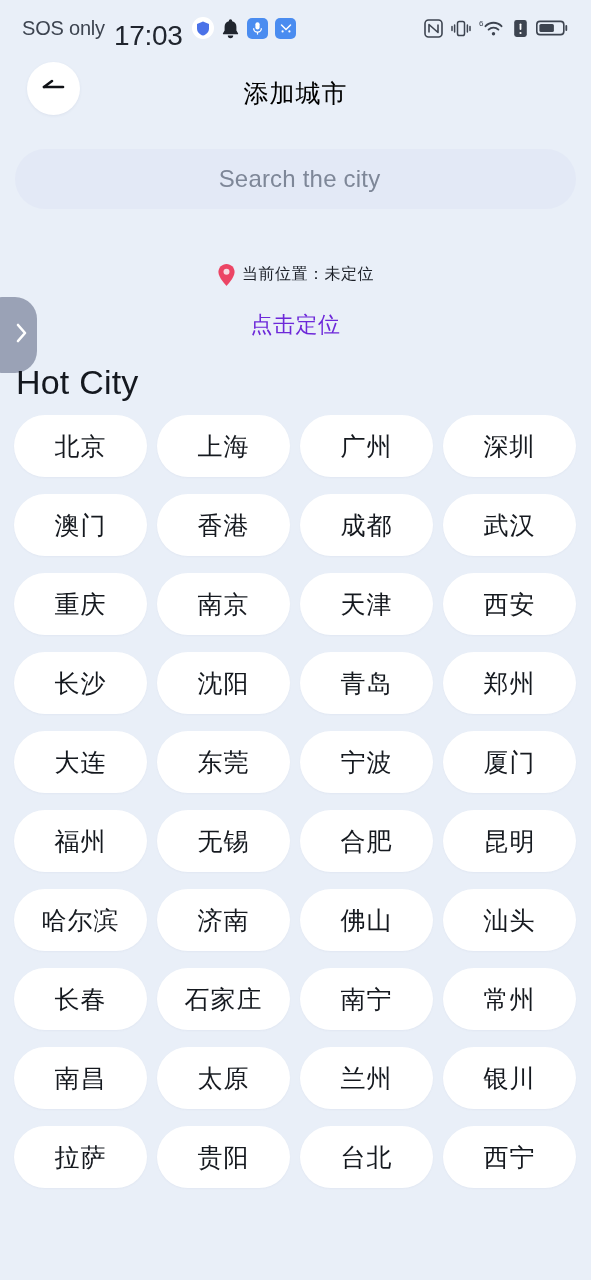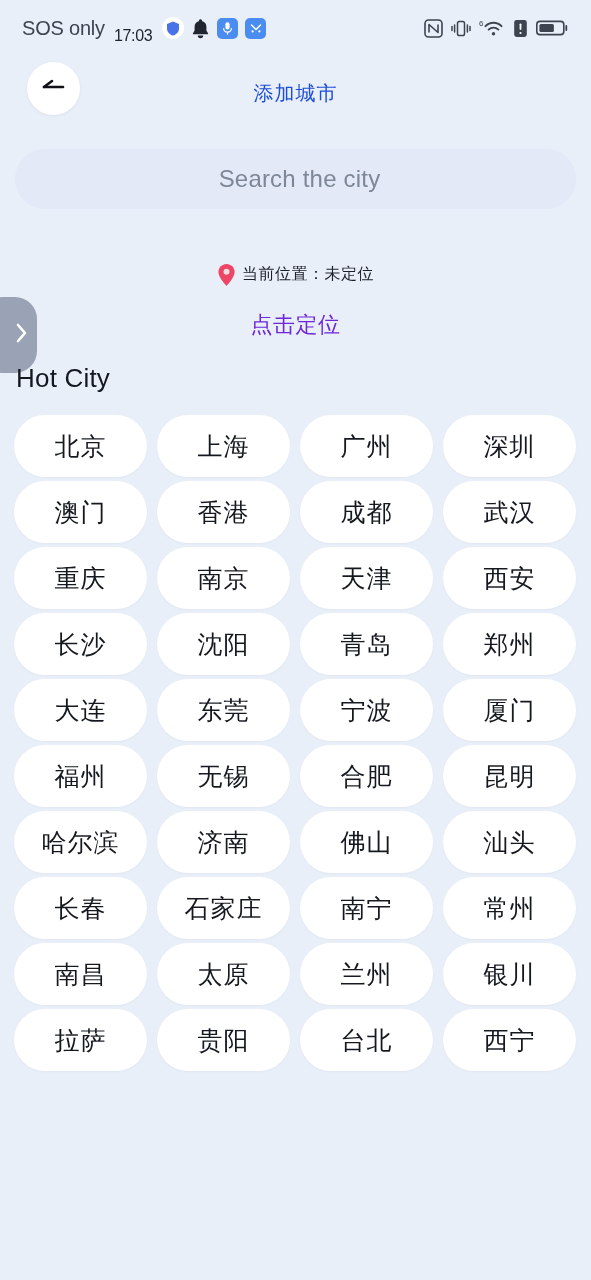--- a/index.html
+++ b/index.html
@@ -31,21 +31,21 @@
     display: flex;
     align-items: center;
     gap: 7px;
   }
   .status-carrier {
     font-size: 20px;
     color: #3d4450;
     letter-spacing: -0.2px;
   }
   .status-time {
-    font-size: 16px;
+    font-size: 28px;
     color: #20252e;
     font-weight: 500;
     letter-spacing: -0.3px;
     margin-left: 2px;
     margin-top: 16px;
   }
   .si {
     display: inline-flex;
     align-items: center;
     justify-content: center;
@@ -88,22 +88,22 @@
     box-shadow: 0 1px 3px rgba(80,95,130,0.08);
   }
   .page-title {
     position: absolute;
     left: 0;
     top: 0;
     width: 591px;
     height: 74px;
     line-height: 74px;
     text-align: center;
-    font-size: 20px;
-    color: #1d4ed8;
+    font-size: 25px;
+    color: #000000;
     font-weight: 500;
     letter-spacing: 1px;
   }
 
   
   .search-bar {
     position: absolute;
     left: 15px;
     top: 149px;
     width: 561px;
@@ -163,39 +163,39 @@
     justify-content: flex-end;
     padding-right: 9px;
     box-sizing: border-box;
   }
 
   
   .section-title {
     position: absolute;
     left: 16px;
     top: 363px;
-    font-size: 26px;
+    font-size: 34px;
     color: #14181f;
     letter-spacing: 0.2px;
   }
 
   .city-grid {
     position: absolute;
     left: 14px;
     top: 415px;
     width: 578px;
     display: flex;
     flex-wrap: wrap;
     gap: 0;
   }
   .city-chip {
     width: 133px;
     height: 62px;
     margin-right: 10px;
-    margin-bottom: 4px;
+    margin-bottom: 17px;
     background: #ffffff;
     border-radius: 31px;
     display: flex;
     align-items: center;
     justify-content: center;
     box-shadow: 0 1px 2px rgba(90,105,140,0.05);
   }
   .city-chip span {
     font-size: 25px;
     color: #15191f;

